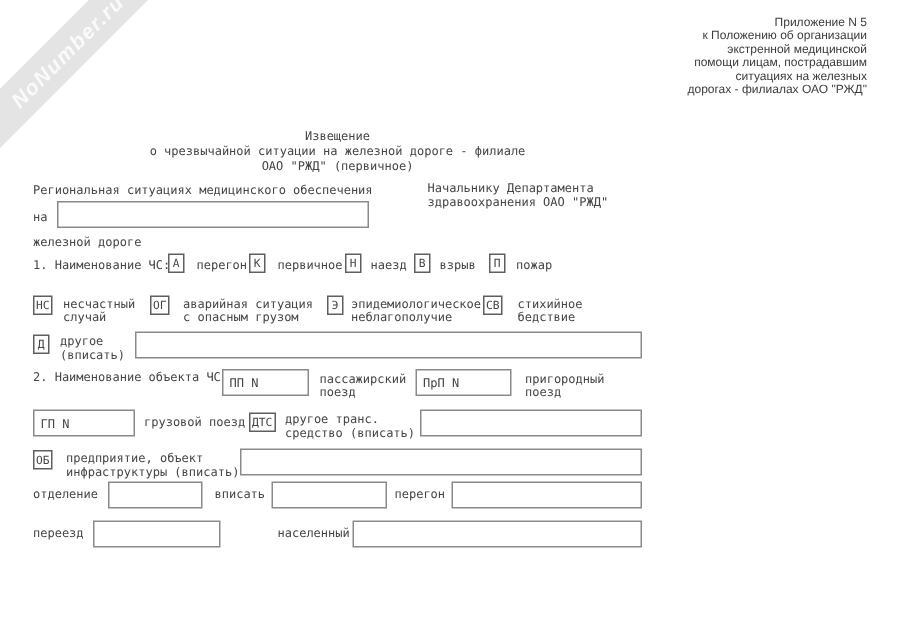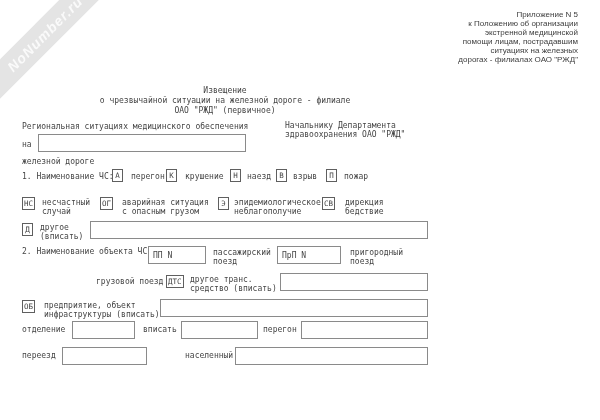--- a/index.html
+++ b/index.html
@@ -68,21 +68,21 @@
   </div>
   <div class="abs" style="left:22px;top:140px;">на</div>
   <div class="box" style="left:38px;top:134px;width:208px;"></div>
   <div class="abs" style="left:22px;top:157px;">железной дороге</div>
 
   <div class="abs" style="left:22px;top:172px;">1. Наименование ЧС:</div>
 
   <div class="cb" style="left:112px;top:169px;">А</div>
   <div class="abs" style="left:131px;top:172px;">перегон</div>
   <div class="cb" style="left:166px;top:169px;">К</div>
-  <div class="abs" style="left:185px;top:172px;">крушение</div>
+  <div class="abs" style="left:185px;top:172px;">первичное</div>
   <div class="cb" style="left:230px;top:169px;">Н</div>
   <div class="abs" style="left:247px;top:172px;">наезд</div>
   <div class="cb" style="left:276px;top:169px;">В</div>
   <div class="abs" style="left:293px;top:172px;">взрыв</div>
   <div class="cb" style="left:326px;top:169px;">П</div>
   <div class="abs" style="left:344px;top:172px;">пожар</div>
 
   <div class="cb" style="left:22px;top:197px;">НС</div>
   <div class="lbl2" style="left:42px;top:198px;">
     <div>несчастный</div>
@@ -93,21 +93,21 @@
     <div>аварийная ситуация</div>
     <div>с опасным грузом</div>
   </div>
   <div class="cb" style="left:218px;top:197px;">Э</div>
   <div class="lbl2" style="left:234px;top:198px;">
     <div>эпидемиологическое</div>
     <div>неблагополучие</div>
   </div>
   <div class="cb" style="left:322px;top:197px;">СВ</div>
   <div class="lbl2" style="left:345px;top:198px;">
-    <div>дирекция</div>
+    <div>стихийное</div>
     <div>бедствие</div>
   </div>
 
   <div class="cb" style="left:22px;top:223px;">Д</div>
   <div class="lbl2" style="left:40px;top:223px;">
     <div>другое</div>
     <div>(вписать)</div>
   </div>
   <div class="box" style="left:90px;top:221px;width:338px;"></div>
 
@@ -120,20 +120,23 @@
     <div>поезд</div>
   </div>
   <div class="box" style="left:277px;top:246px;width:64px;">
     <span class="prefix">ПрП N</span>
   </div>
   <div class="lbl2" style="left:350px;top:248px;">
     <div>пригородный</div>
     <div>поезд</div>
   </div>
 
+  <div class="box" style="left:22px;top:273px;width:68px;">
+    <span class="prefix">ГП N</span>
+  </div>
   <div class="abs" style="left:96px;top:277px;">грузовой поезд</div>
   <div class="cb" style="left:166px;top:275px;">ДТС</div>
   <div class="lbl2" style="left:190px;top:275px;">
     <div>другое транс.</div>
     <div>средство (вписать)</div>
   </div>
   <div class="box" style="left:280px;top:273px;width:148px;"></div>
 
   <div class="cb" style="left:22px;top:300px;">ОБ</div>
   <div class="lbl2" style="left:44px;top:301px;">

